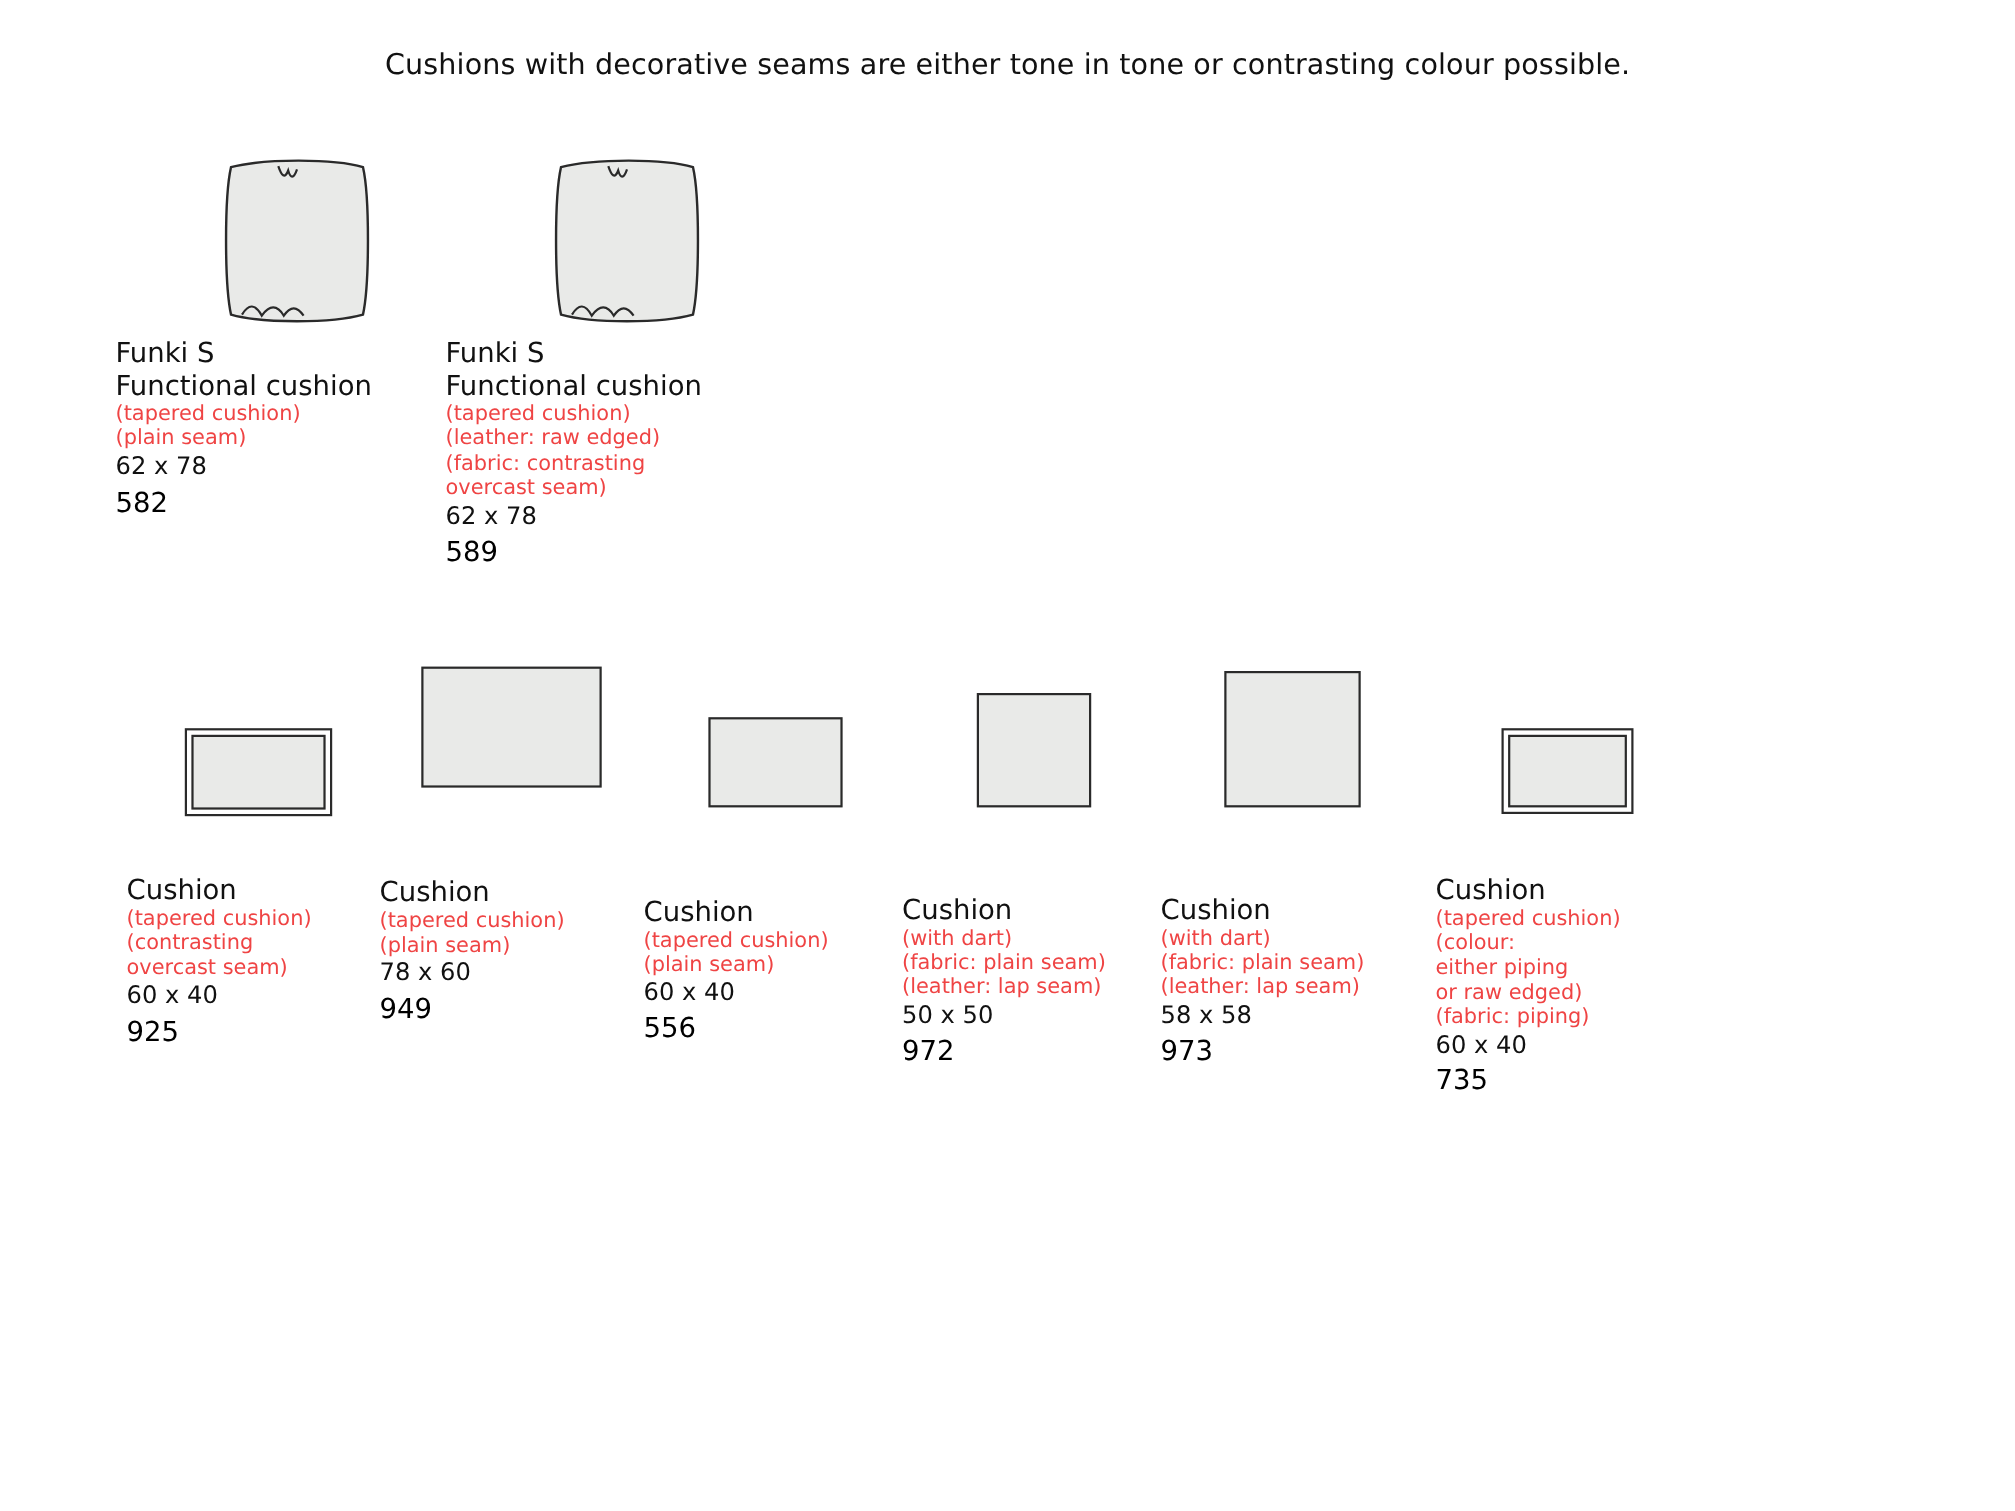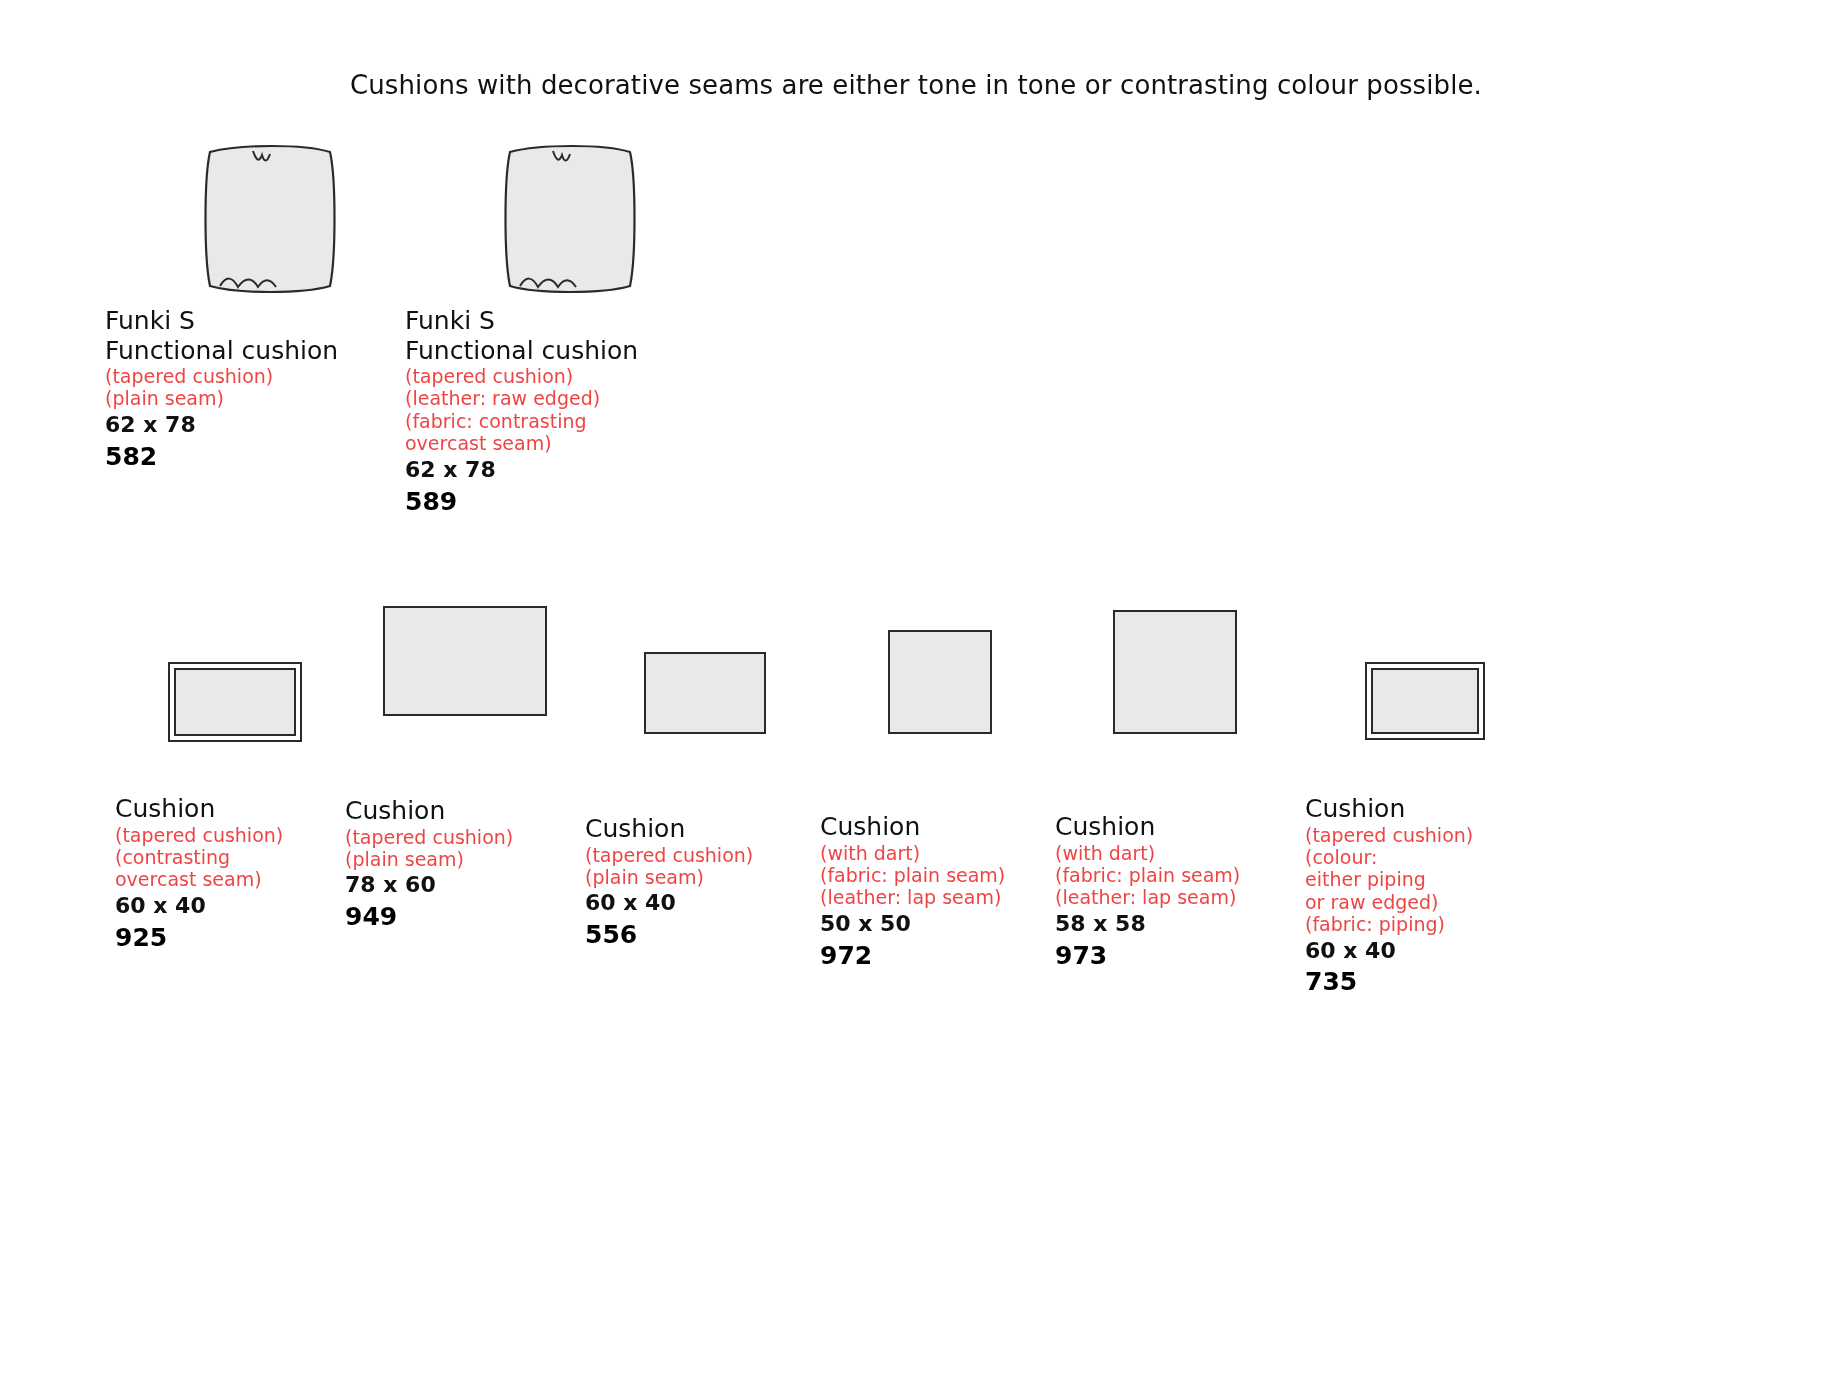--- a/index.html
+++ b/index.html
@@ -18,21 +18,21 @@
   #page {
     position: relative;
     width: 1832px;
     height: 1374px;
   }
 
   
   .heading {
     position: absolute;
     left: 0;
-    top: 70px;
+    top: 44px;
     width: 1832px;
     text-align: center;
     font-size: 26px;
     font-weight: 500;
     letter-spacing: 0.1px;
     color: #111111;
   }
 
   
   .item {
@@ -54,25 +54,24 @@
   .cap-sub {
     font-size: 19px;
     color: #ef4444;
     white-space: nowrap;
   }
   .cap-dim {
     font-size: 22px;
     color: #111111;
     margin-top: 2px;
     white-space: nowrap;
-    font-weight: bold;
   }
   .cap-code {
     font-size: 25px;
-    font-weight: 700;
+    font-weight: 400;
     color: #000000;
     margin-top: 4px;
     white-space: nowrap;
   }
 
   
   .pillow-svg { display: block; }
 
   
   .rect-cushion {

